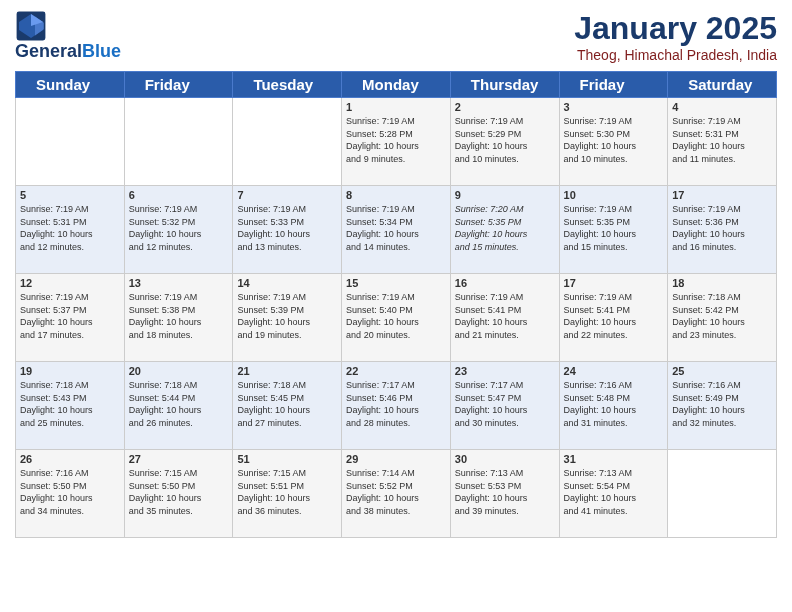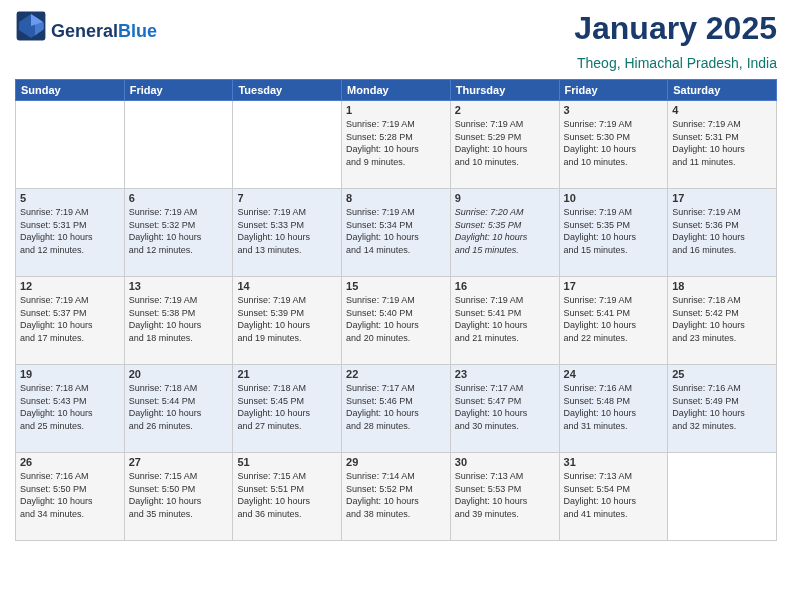--- a/index.html
+++ b/index.html
@@ -2,37 +2,37 @@
 <html><head>
   <meta charset="utf-8">
   <style>
     * { box-sizing: border-box; margin: 0; padding: 0; }
     body { font-family: Arial, sans-serif; background: #fff; width: 792px; height: 612px; overflow: hidden; }
     
     .page { width: 792px; height: 612px; background: #fff; padding: 10px 15px; }
     
     .header { display: flex; justify-content: space-between; align-items: flex-start; margin-bottom: 8px; }
     
-    .logo { display: flex; align-items: flex-end; }
+    .logo { display: flex; align-items: flex-start; flex-direction: column; }
     .logo-text { font-size: 18px; font-weight: bold; color: #1a3a6b; line-height: 1.1; }
     .logo-text .blue { color: #1a6fc4; }
     .logo-icon { width: 32px; height: 32px; margin-right: 4px; }
     
     .title-area { text-align: right; }
     .main-title { font-size: 32px; color: #1a3a6b; font-weight: bold; }
-    .subtitle { font-size: 14px; color: #0f766e; margin-top: 8px; }
+    .subtitle { font-size: 14px; color: #7f1d1d; }
     
     .calendar { width: 100%; border-collapse: collapse; }
     
     .calendar th {
       background: #2a5caa;
       color: #fff;
-      font-size: 11px;
+      font-size: 15px;
       font-weight: bold;
-      padding: 4px 5px;
+      padding: 4px 20px;
       text-align: left;
       border: 1px solid #4a7acc;
     }
     
     .calendar td {
       border: 1px solid #ccc;
       vertical-align: top;
       padding: 3px 4px;
       width: calc(100% / 7);
       height: 88px;

